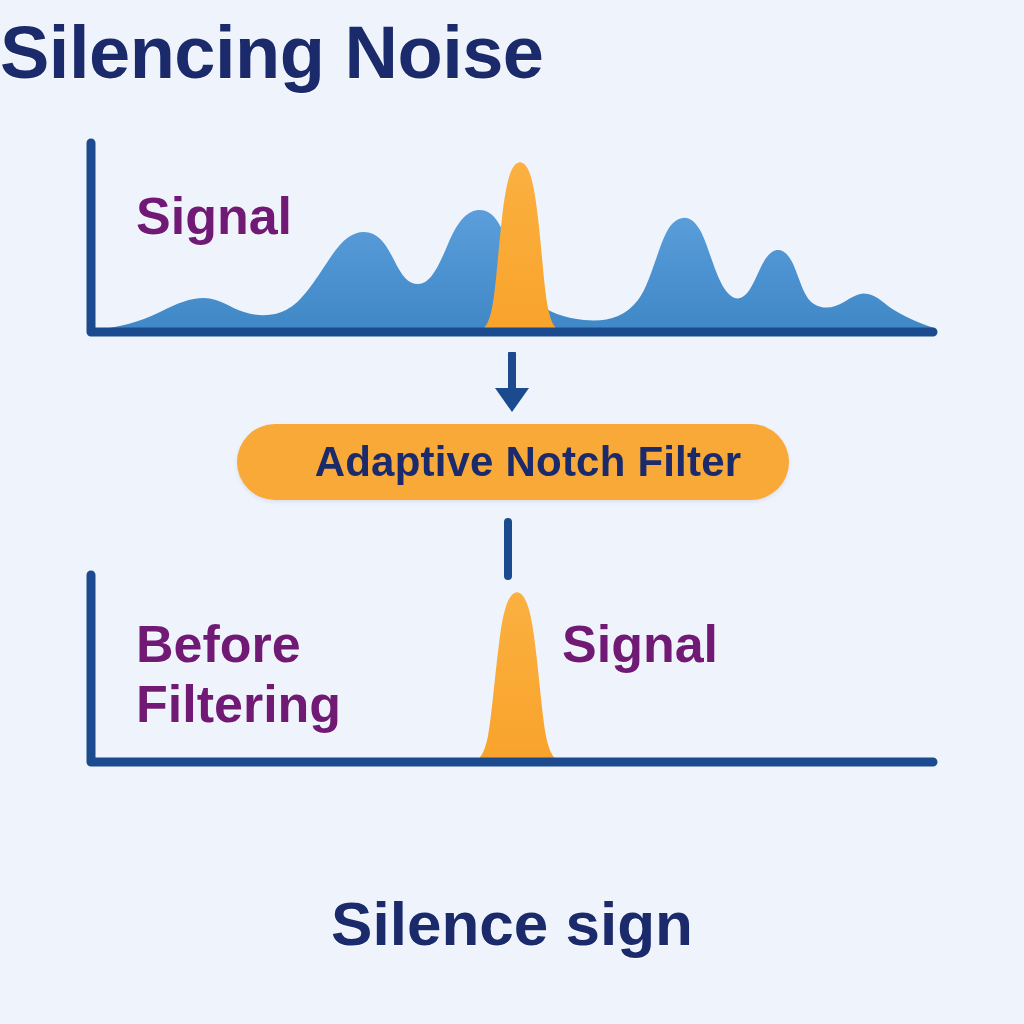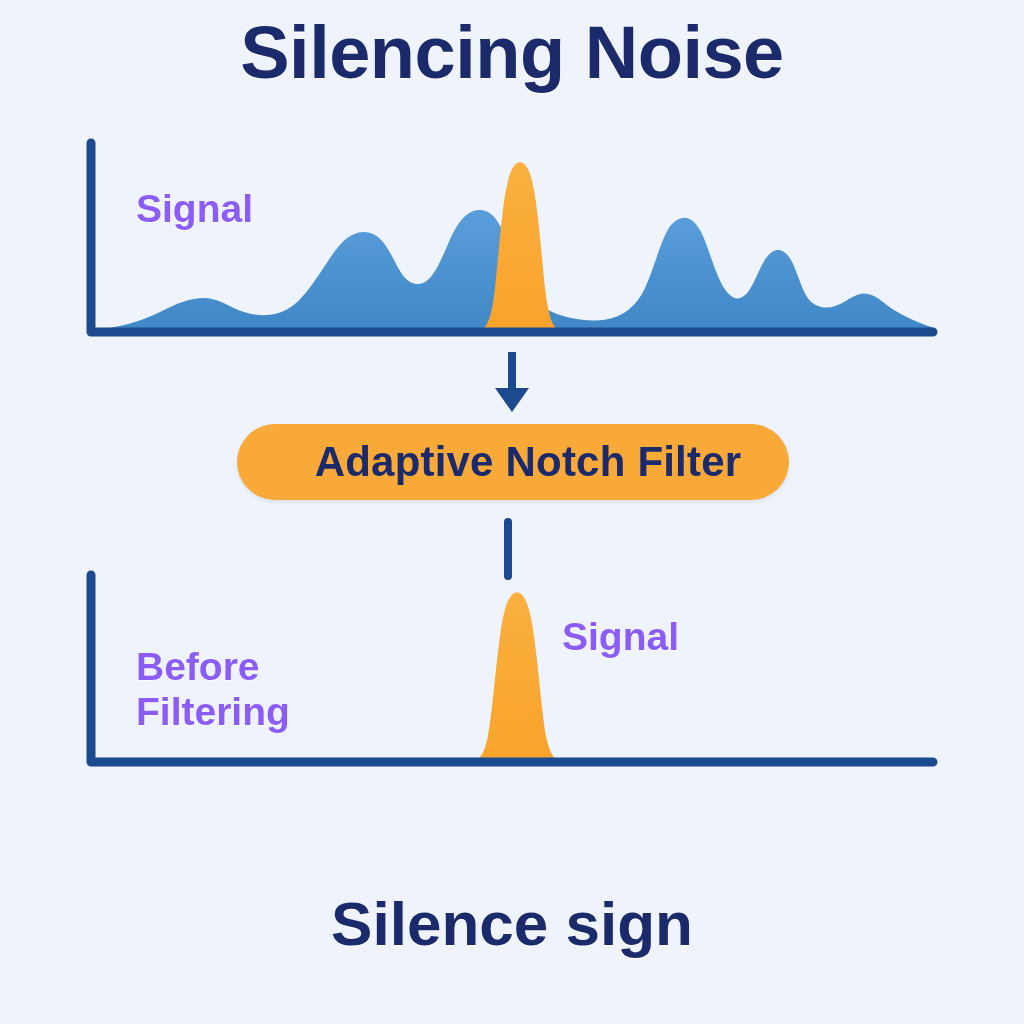--- a/index.html
+++ b/index.html
@@ -19,21 +19,21 @@
     height: 1024px;
     background: #eff4fc;
   }
 
   
   .title {
     position: absolute;
     left: 0;
     top: 12px;
     width: 1024px;
-    text-align: center;
+    text-align: left;
     font-size: 74px;
     font-weight: 700;
     color: #1b2a6b;
     letter-spacing: -0.5px;
     line-height: 1.1;
     text-shadow: 0 1px 0 rgba(255,255,255,0.85);
   }
   .caption {
     position: absolute;
     left: 0;
@@ -51,29 +51,29 @@
   .panel {
     position: absolute;
   }
   #panel-top   { left: 78px; top: 132px; width: 870px; height: 220px; }
   #panel-bottom{ left: 78px; top: 564px; width: 870px; height: 215px; }
   .panel svg { display: block; overflow: visible; }
 
   
   .chart-label {
     position: absolute;
-    font-size: 39px;
-    font-weight: 700;
-    color: #8b5cf6;
+    font-size: 52px;
+    font-weight: 700;
+    color: #701a75;
     line-height: 1.16;
     text-shadow: 0 1px 0 rgba(255,255,255,0.8);
     white-space: pre-line;
   }
   #label-signal-top    { left: 136px; top: 186px; }
-  #label-before        { left: 136px; top: 644px; }
+  #label-before        { left: 136px; top: 614px; }
   #label-signal-bottom { left: 562px; top: 614px; }
 
   
   #arrow-down  { position: absolute; left: 487px; top: 352px; }
   #connector   { position: absolute; left: 504px; top: 518px;
                  width: 8px; height: 62px; border-radius: 4px;
                  background: #1b4a8f; }
 
   
   #filter-pill {

